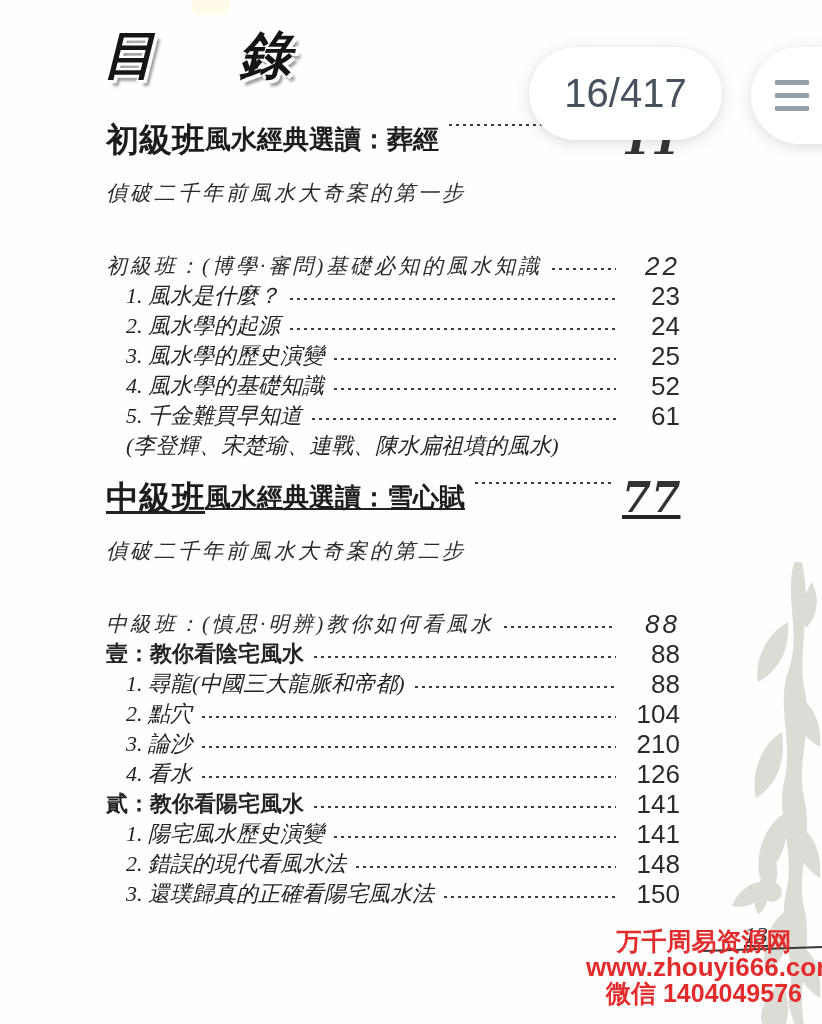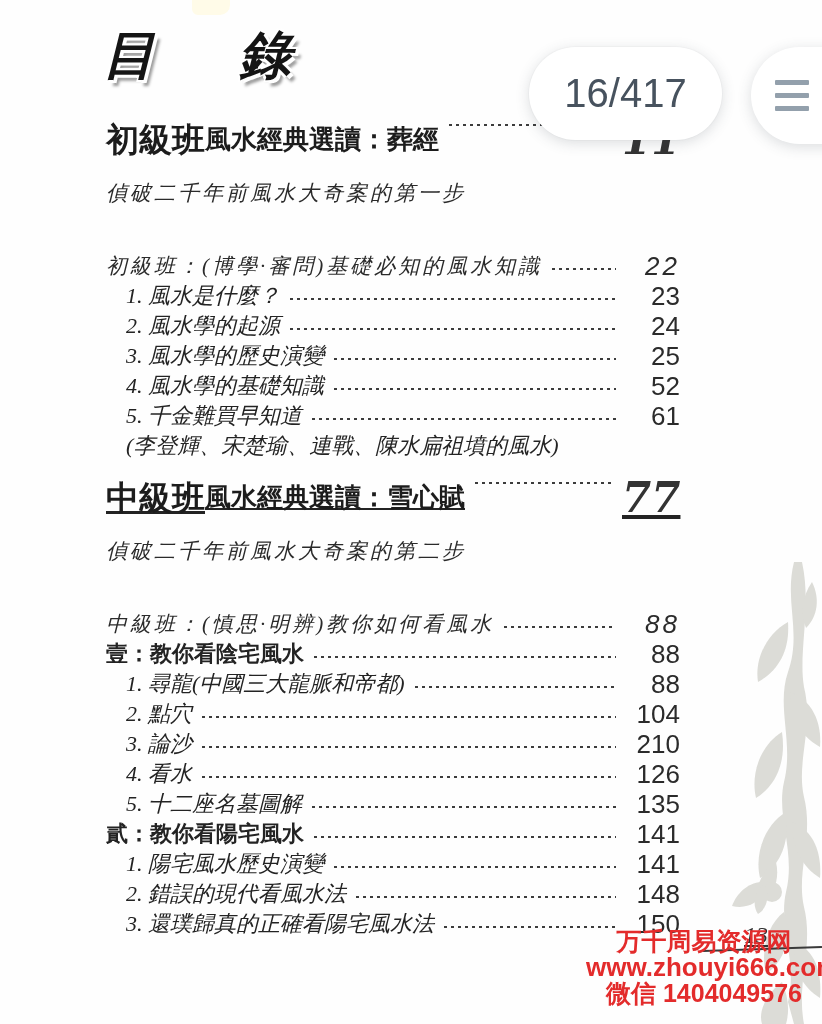--- a/index.html
+++ b/index.html
@@ -145,25 +145,20 @@
       <div class="row item">
         <span class="label">3. 論沙</span>
         <span class="leader"></span>
         <span class="page">210</span>
       </div>
       <div class="row item">
         <span class="label">4. 看水</span>
         <span class="leader"></span>
         <span class="page">126</span>
       </div>
-      <div class="row item">
-        <span class="label">5. 十二座名墓圖解</span>
-        <span class="leader"></span>
-        <span class="page">135</span>
-      </div>
       <div class="row bold">
         <span class="label">貳：教你看陽宅風水</span>
         <span class="leader"></span>
         <span class="page">141</span>
       </div>
       <div class="row item">
         <span class="label">1. 陽宅風水歷史演變</span>
         <span class="leader"></span>
         <span class="page">141</span>
       </div>

